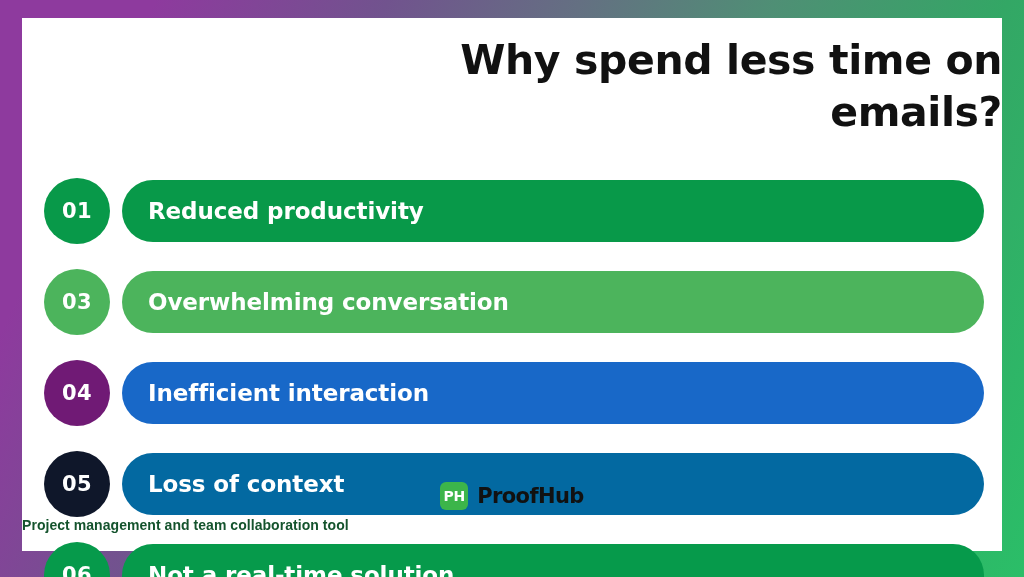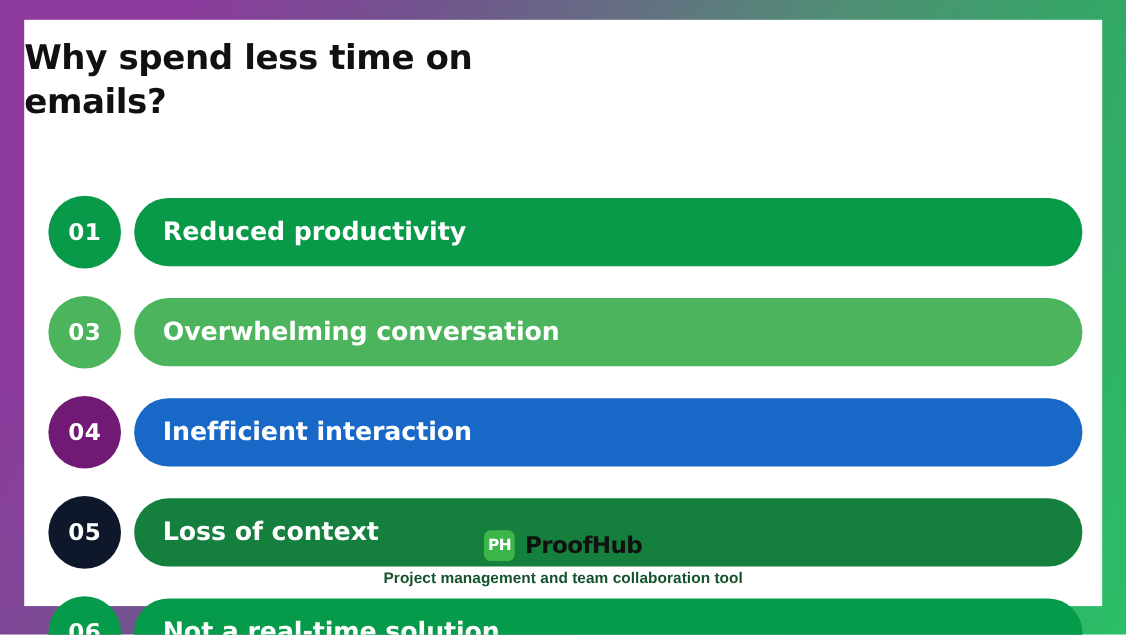--- a/index.html
+++ b/index.html
@@ -38,23 +38,23 @@
     background: #ffffff;
     box-sizing: border-box;
   }
 
   
   .title {
     position: absolute;
     left: 0;
     right: 0;
     top: 16px;
-    text-align: left;
+    text-align: right;
     color: #111111;
-    font-size: 31px;
+    font-size: 41px;
     line-height: 1.28;
     font-weight: 700;
     letter-spacing: -0.4px;
     font-family: "DejaVu Sans", sans-serif;
   }
 
   
   .grid {
     position: absolute;
     left: 22px;
@@ -100,21 +100,20 @@
     white-space: nowrap;
     overflow: hidden;
   }
 
   
   .footer {
     position: absolute;
     left: 0;
     right: 0;
     bottom: 18px;
-    text-align: center;
   }
   .logo-row {
     display: flex;
     align-items: center;
     justify-content: center;
     gap: 9px;
   }
   .logo-mark {
     width: 28px;
     height: 28px;
@@ -169,21 +168,21 @@
         <div class="pill" style="background: rgb(76, 180, 92);">Overwhelming conversation</div>
       </div>
 
       <div class="item">
         <div class="badge" style="background: #701a75;">04</div>
         <div class="pill" style="background: rgb(24, 104, 200);">Inefficient interaction</div>
       </div>
 
       <div class="item">
         <div class="badge" style="background: #0f172a;">05</div>
-        <div class="pill" style="background: #15803d;">Loss of context</div>
+        <div class="pill" style="background: #0369a1;">Loss of context</div>
       </div>
 
       <div class="item">
         <div class="badge" style="background: rgb(6, 154, 75);">06</div>
         <div class="pill" style="background: rgb(6, 154, 75);">Not a real-time solution</div>
       </div>
 
     </div>
 
     <div class="footer">

